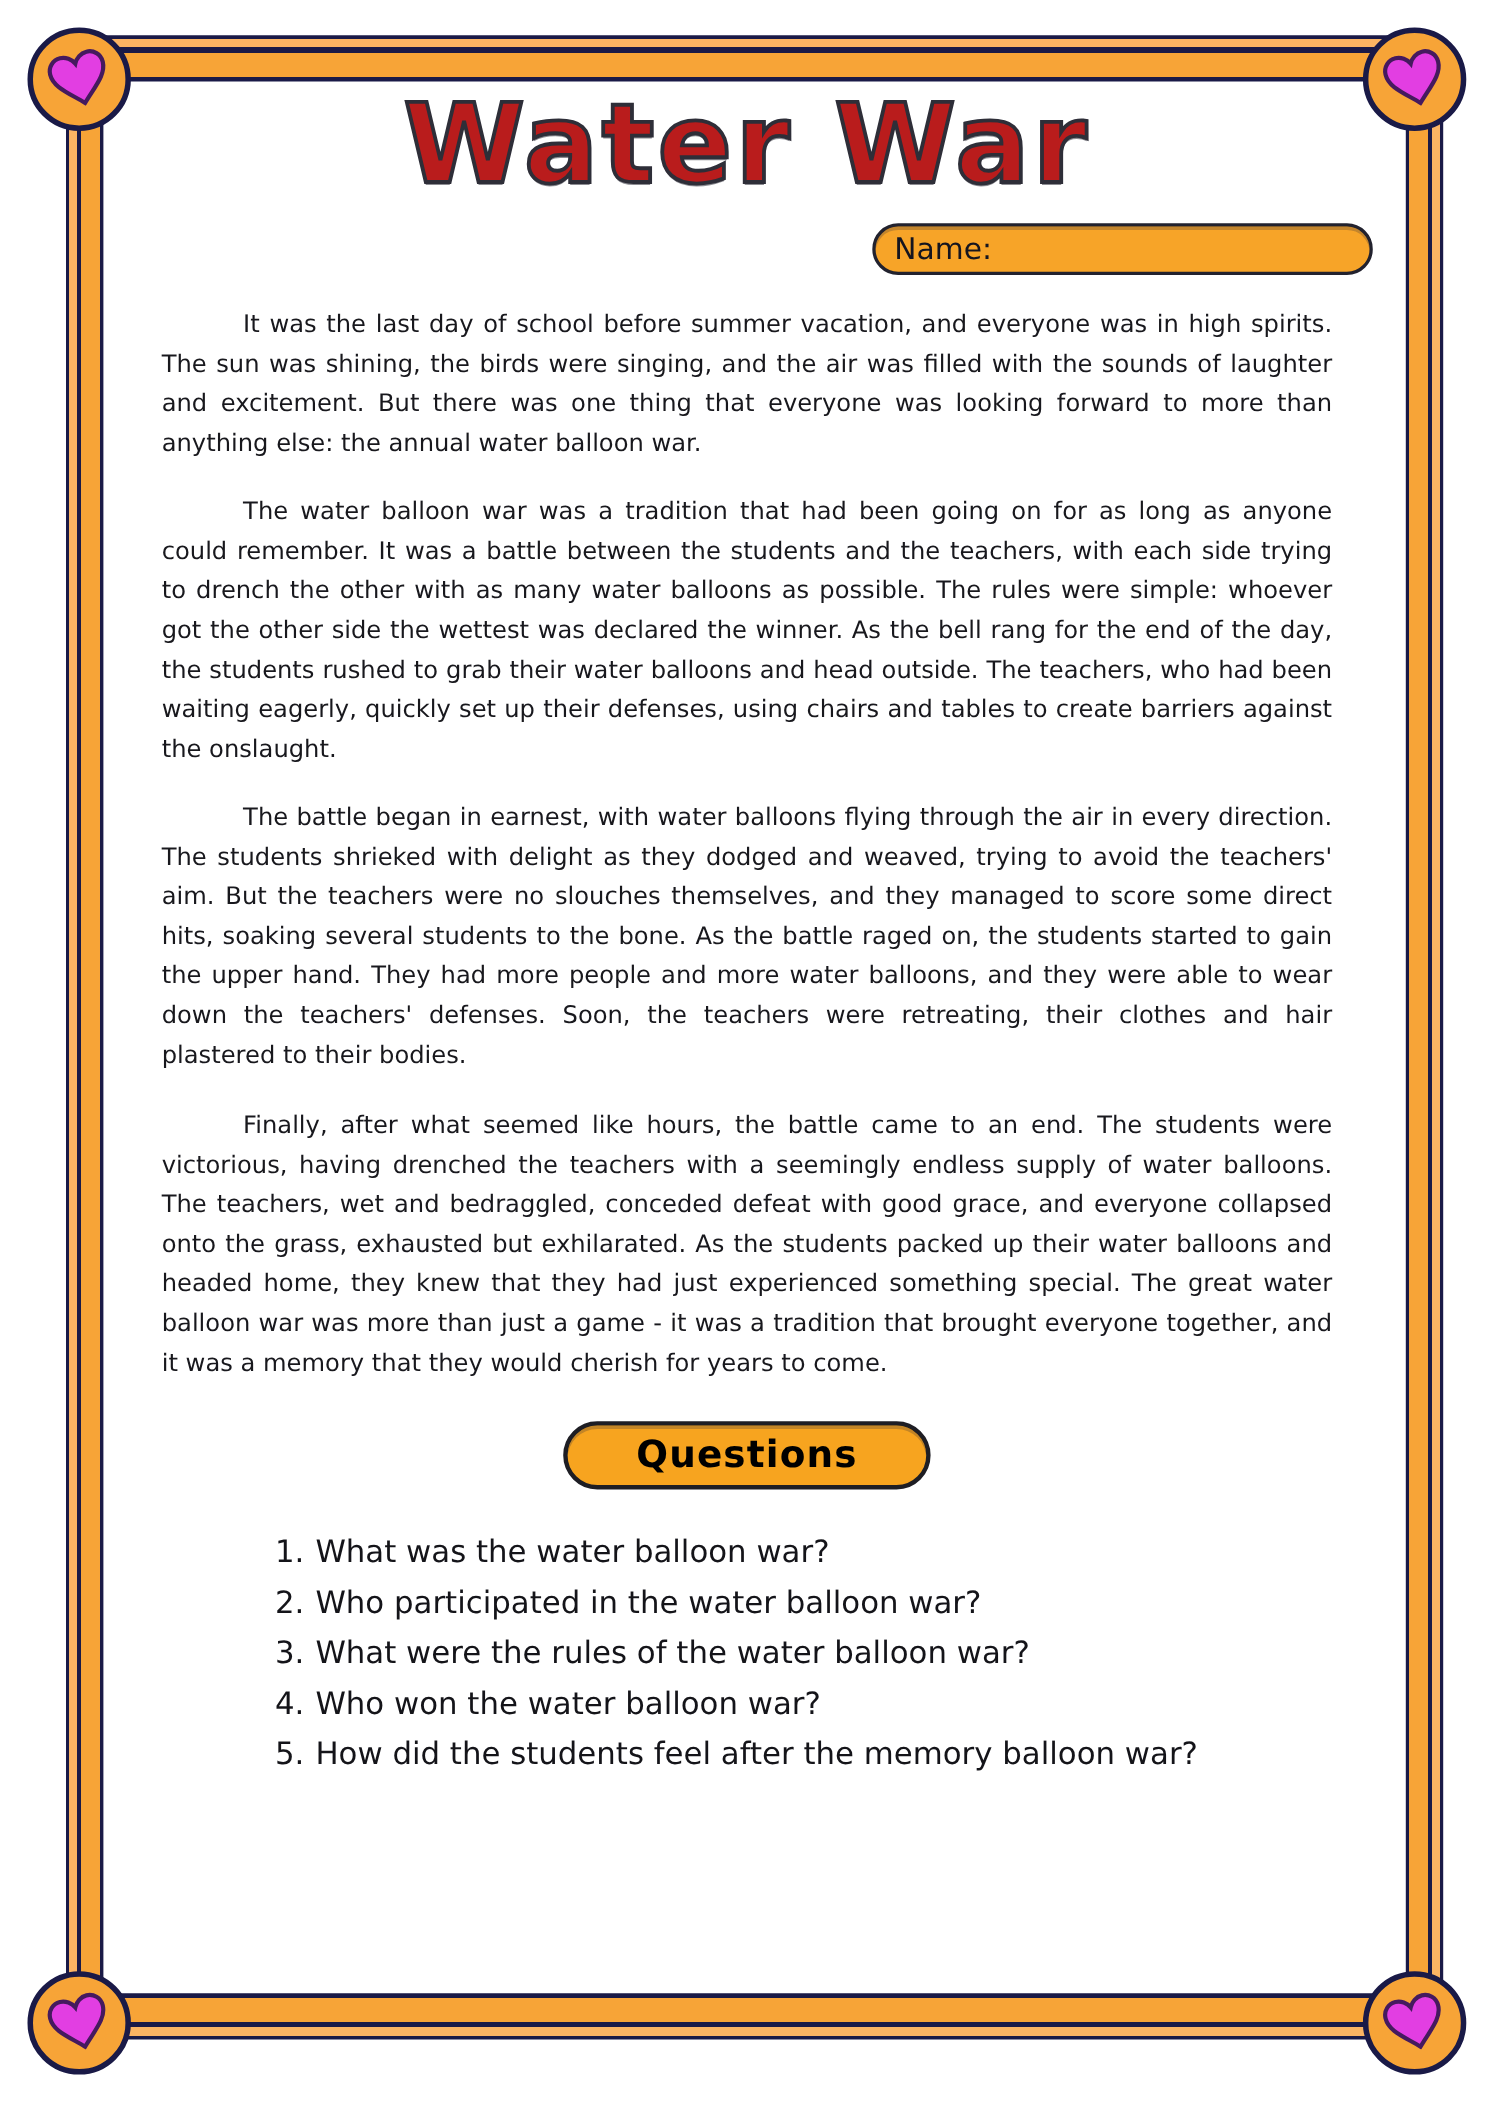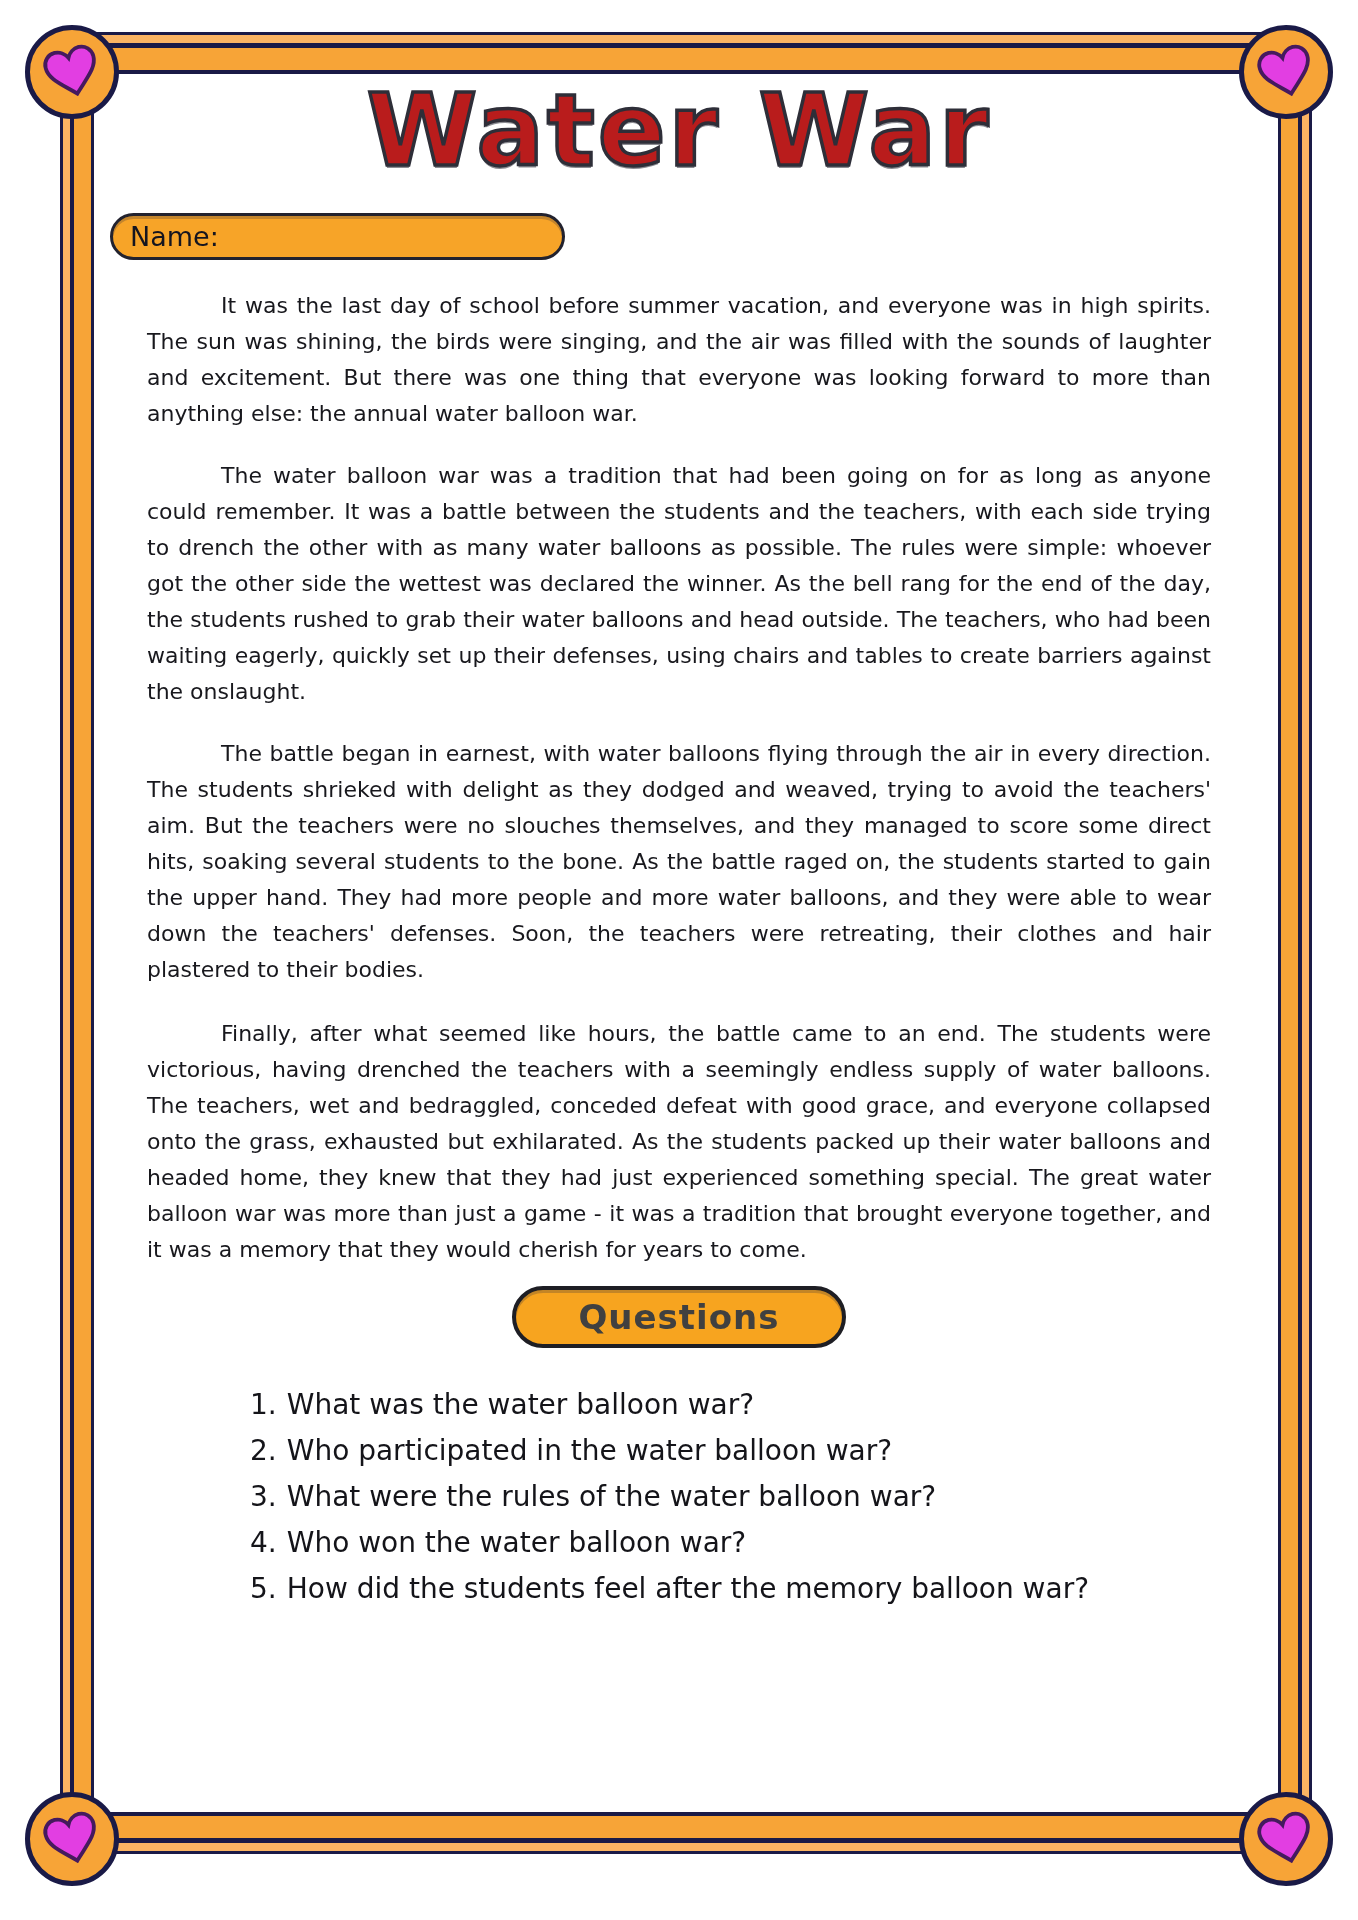--- a/index.html
+++ b/index.html
@@ -48,21 +48,21 @@
 
   .page-title {
     margin:4px 0 0; text-align:center;
     font-size:100px; line-height:1.05; font-weight:bold; letter-spacing:3px;
     color:#b91c1c;
     -webkit-text-stroke:3.5px #2e2e38;
     text-shadow:0 3px 0 rgba(46,46,56,.55);
   }
 
   .fields-row {
-    display:flex; justify-content:flex-start; gap:30px; margin-top:30px;
+    display:flex; justify-content:flex-end; gap:30px; margin-top:20px;
   }
   .pill {
     box-sizing:border-box; height:47px;
     background:#f7a428; border:3px solid #22222e; border-radius:24px;
     display:flex; align-items:center; padding:0 10px 0 17px;
     box-shadow:inset 0 3px 0 rgba(40,40,60,.25);
   }
   .pill-name { width:455px; }
   .pill-date { width:285px; }
   .pill-label { font-size:27px; color:#15151f; white-space:nowrap; }
@@ -73,24 +73,24 @@
   }
 
   .story {
     width:1064px; margin:28px auto 0;
     font-size:22px; line-height:36px; text-align:justify;
   }
   .story p { margin:0 0 26px; text-indent:74px; }
   .story p:last-child { margin-bottom:0;margin-top:28px; }
 
   .questions-heading {
-    box-sizing:border-box; width:334px; height:62px; margin:18px auto 0;
+    box-sizing:border-box; width:334px; height:62px; margin:34px auto 0;
     background:#f7a41f; border:4px solid #1e1e24; border-radius:31px;
     display:flex; align-items:center; justify-content:center;
-    font-size:34px; font-weight:bold; color:#404040; letter-spacing:1px;
+    font-size:34px; font-weight:bold; color:#000000; letter-spacing:1px;
     box-shadow:inset 0 3px 0 rgba(40,40,60,.25);
   }
 
   .questions-list { margin:34px 0 0 140px; }
   .question-item {
     display:flex; gap:10px; font-size:28px; line-height:46px; color:#141419;
   }
   .question-number { flex:none; }
 </style>
 </head>

